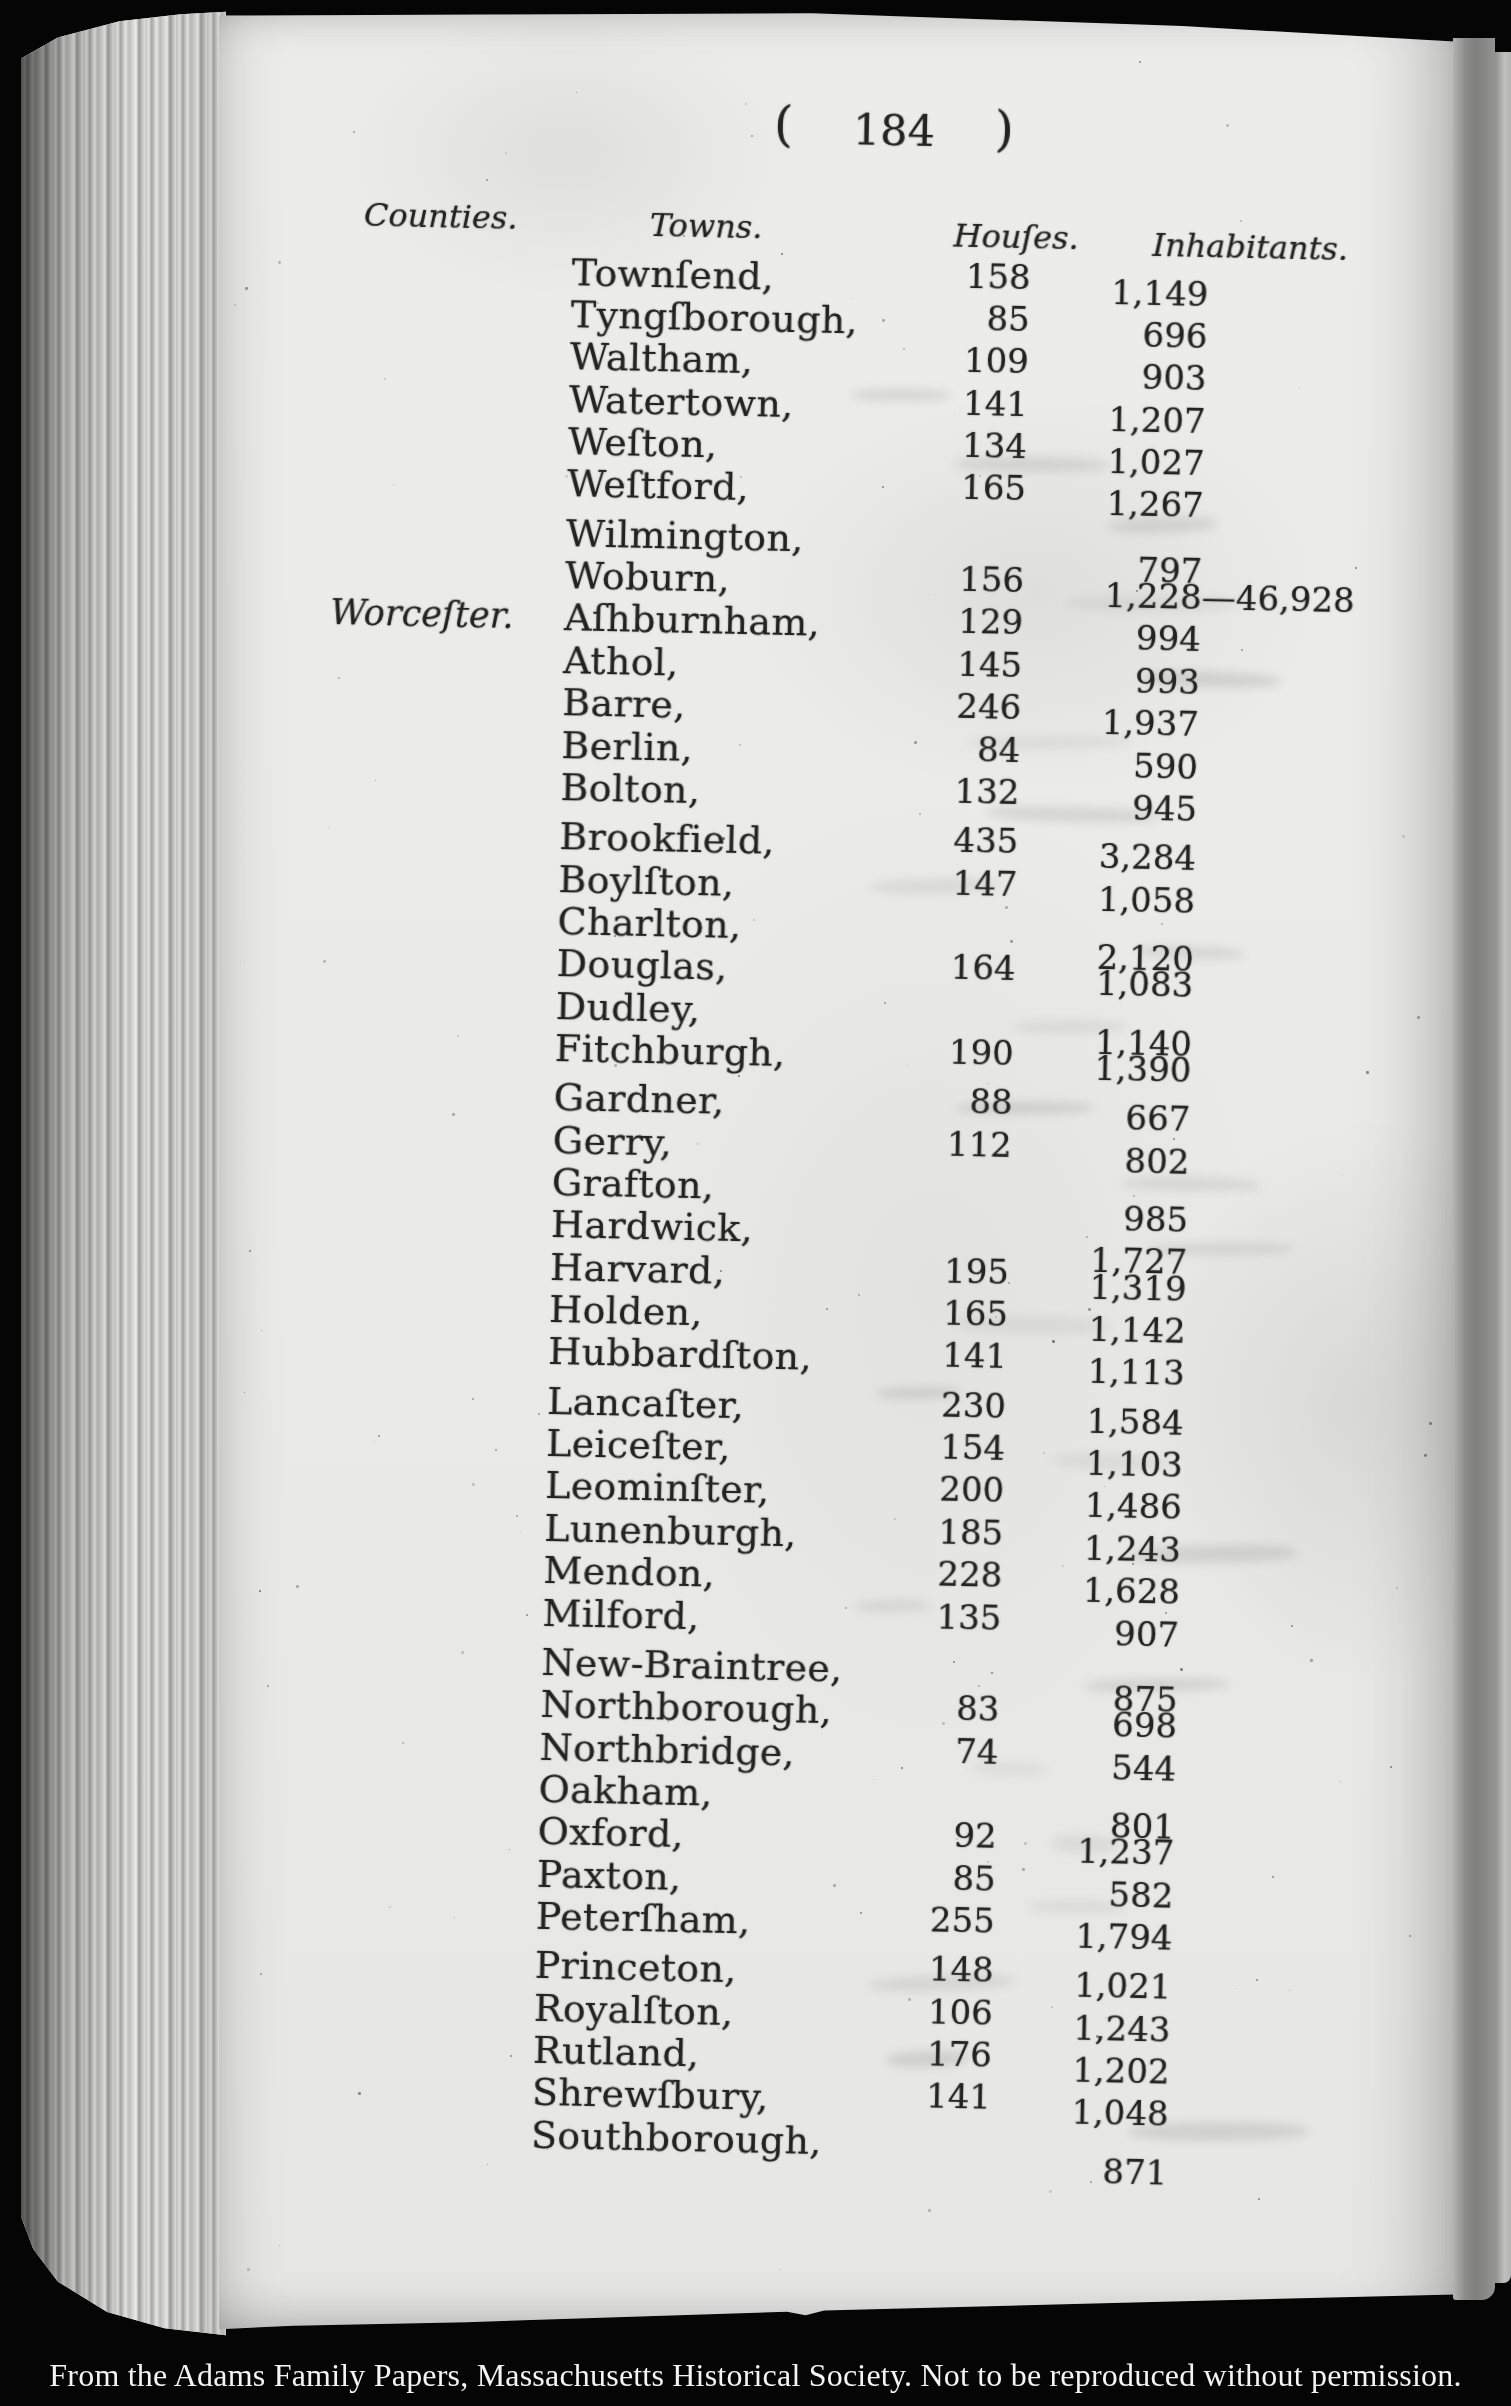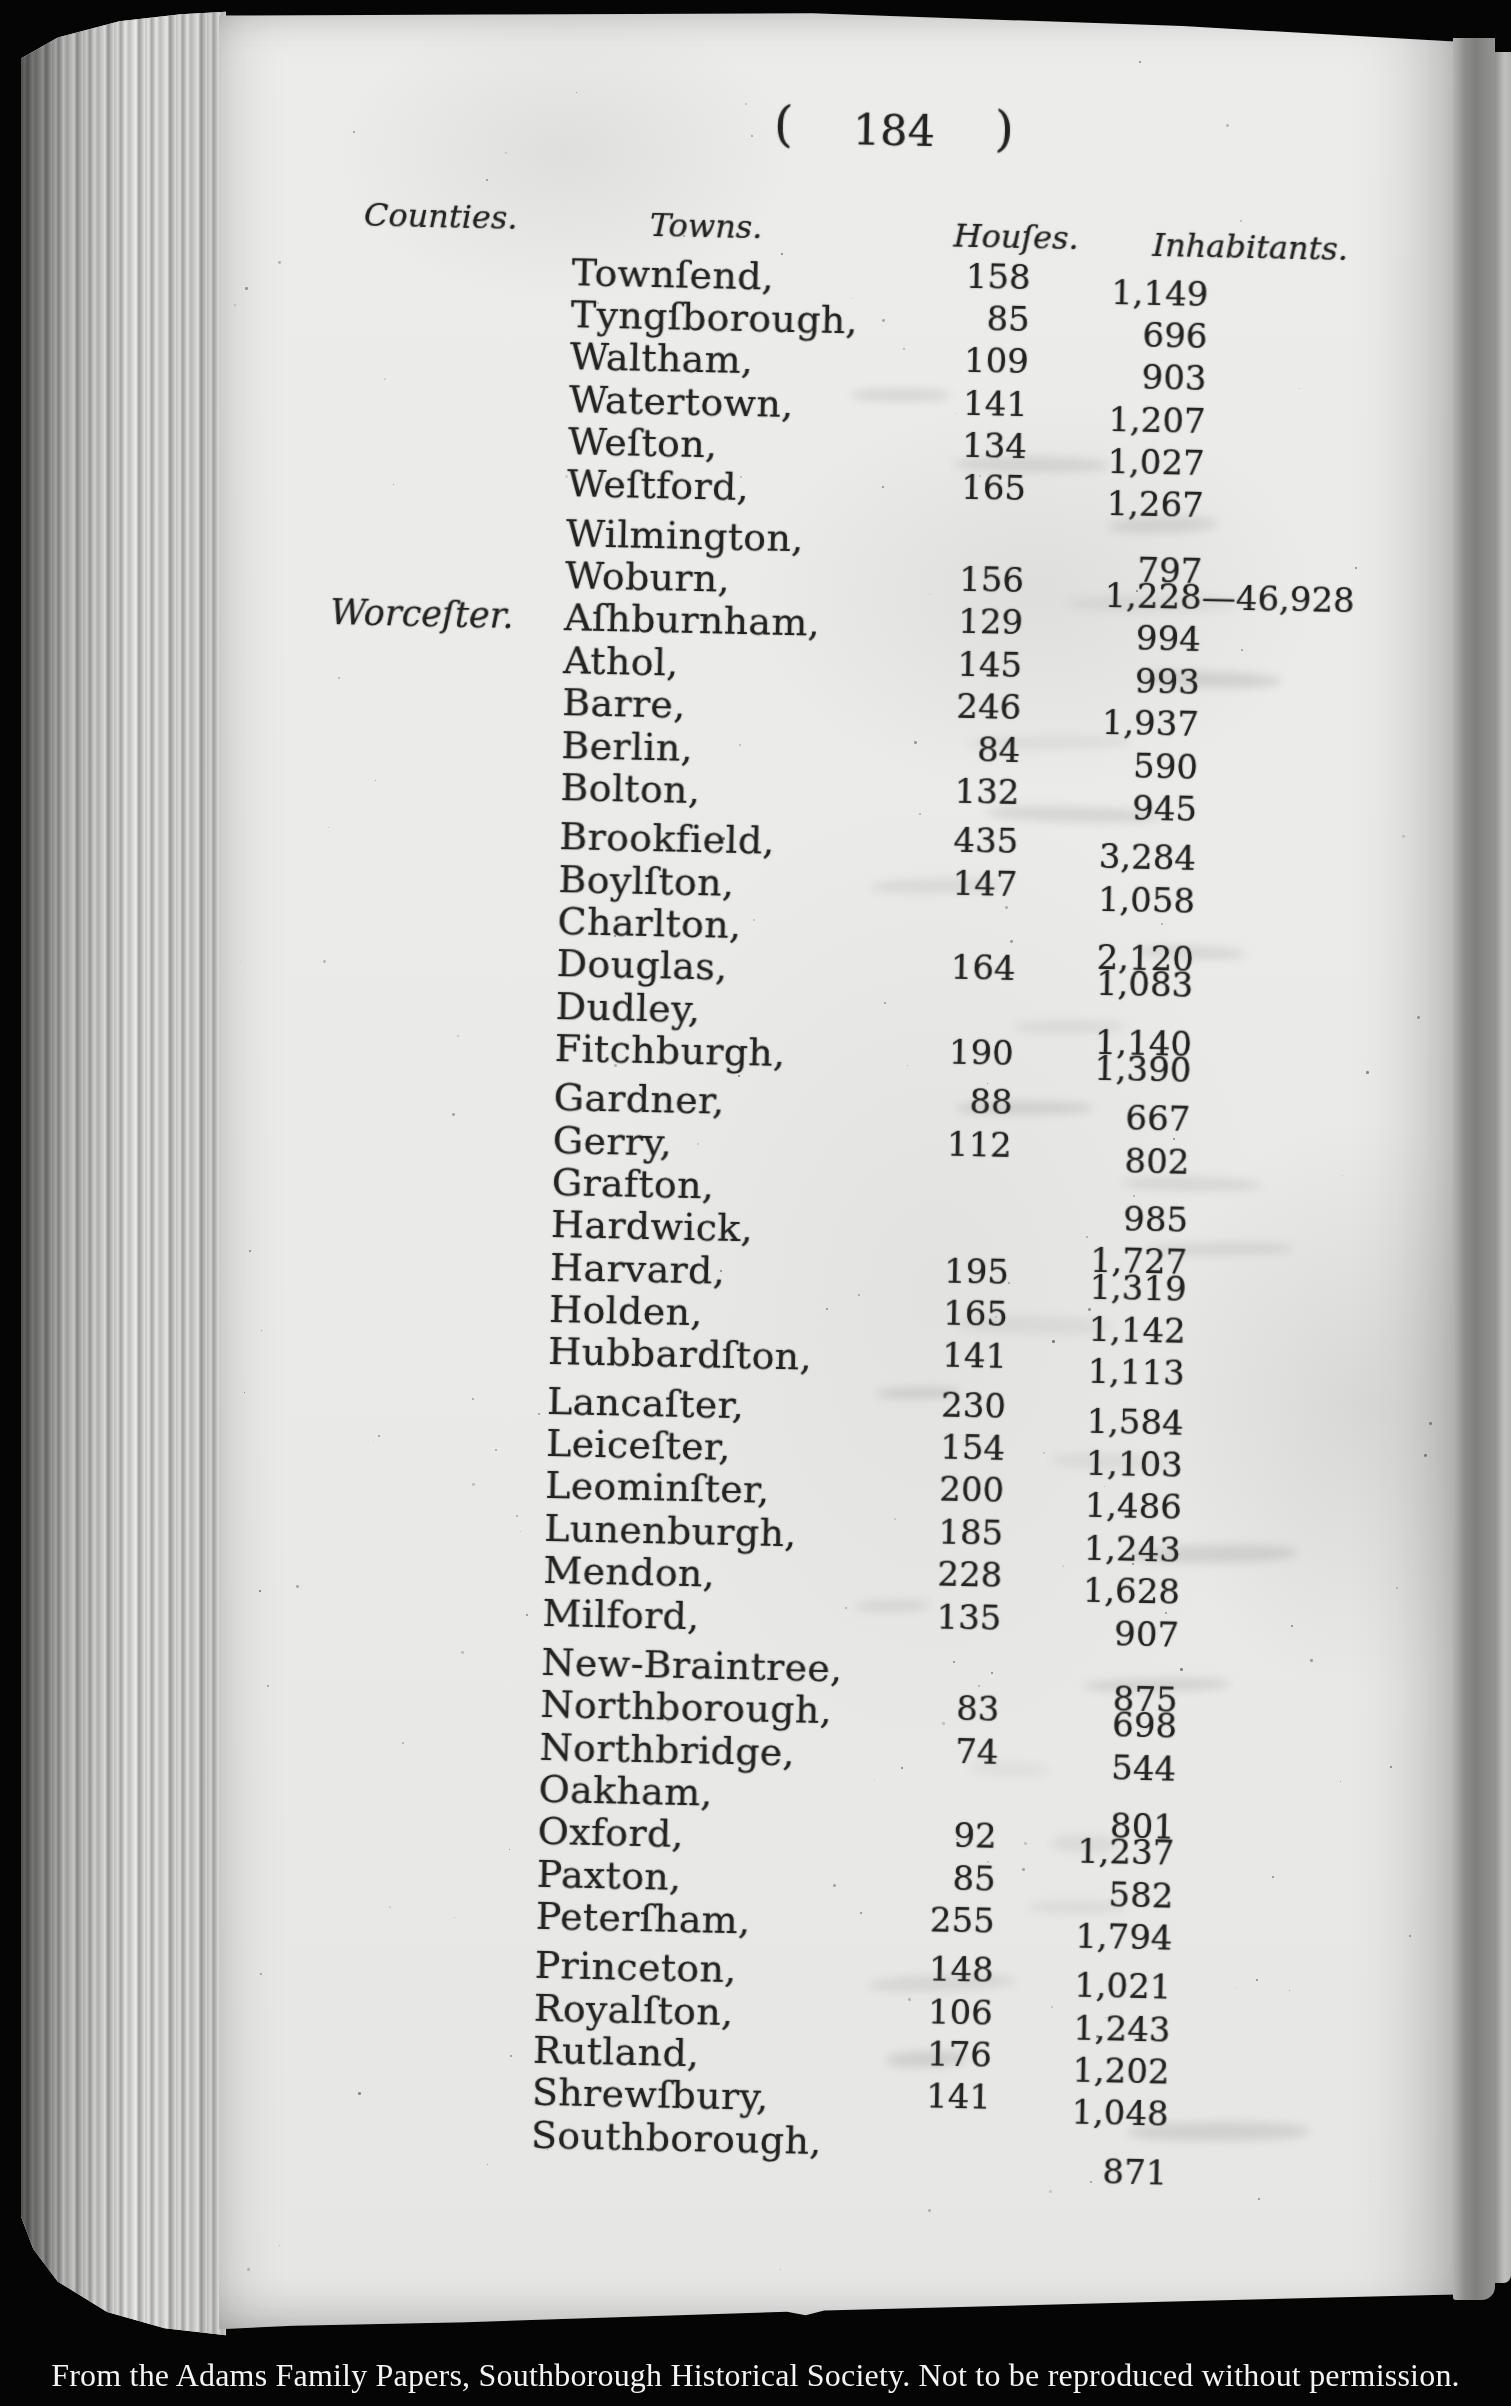--- a/index.html
+++ b/index.html
@@ -503,15 +503,15 @@
     <div class="speck" style="left: 720px; top: 1270px; width: 2.1px; height: 2.1px; opacity: 0.55;"></div>
     <div class="speck" style="left: 722px; top: 837px; width: 2.6px; height: 2.6px; opacity: 0.59;"></div>
     <div class="speck" style="left: 1355px; top: 567px; width: 2.4px; height: 2.4px; opacity: 0.58;"></div>
     <div class="speck" style="left: 1088px; top: 1308px; width: 2.7px; height: 2.7px; opacity: 0.44;"></div>
     <div class="speck" style="left: 452px; top: 1113px; width: 2.7px; height: 2.7px; opacity: 0.35;"></div>
     <div class="speck" style="left: 1130px; top: 1588px; width: 2.4px; height: 2.4px; opacity: 0.43;"></div>
     <div class="speck" style="left: 589px; top: 1742px; width: 1px; height: 1px; opacity: 0.4;"></div>
   </div>
 
 <div class="caption-bar">
-  <div class="caption">From the Adams Family Papers, Southborough Historical Society. Not to be reproduced without permission.</div>
+  <div class="caption">From the Adams Family Papers, Massachusetts Historical Society. Not to be reproduced without permission.</div>
 </div>
 
 
 </body></html>

